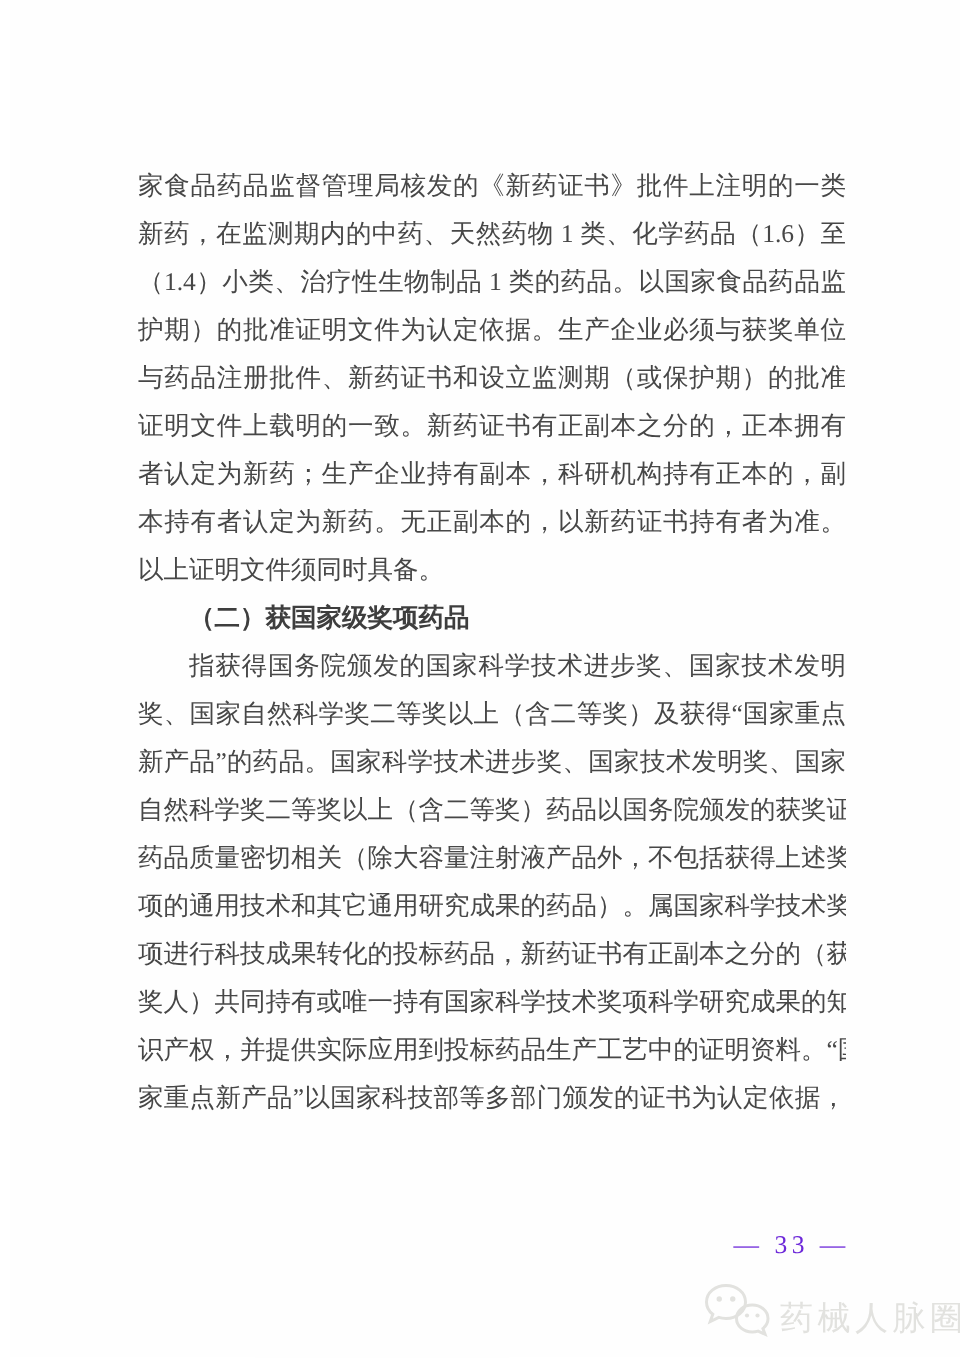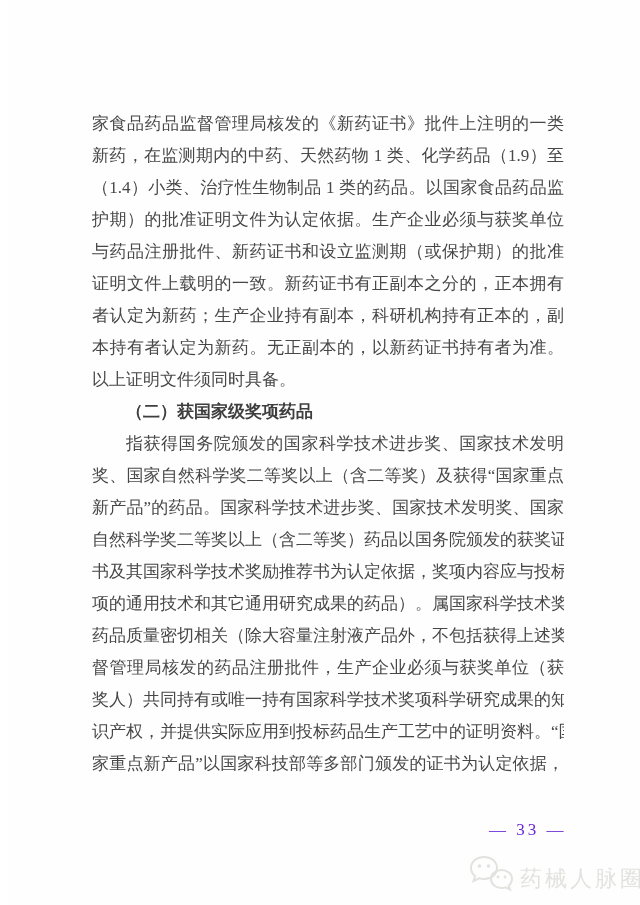--- a/index.html
+++ b/index.html
@@ -68,37 +68,36 @@
   }
   .wm-icon { display: block; }
 </style>
 </head>
 <body>
 
 <div class="page">
 
   <div class="textblock">
     <div class="line">家食品药品监督管理局核发的《新药证书》批件上注明的一类</div>
-    <div class="line">新药，在监测期内的中药、天然药物 1 类、化学药品（1.9）至</div>
+    <div class="line">新药，在监测期内的中药、天然药物 1 类、化学药品（1.6）至</div>
     <div class="line">（1.4）小类、治疗性生物制品 1 类的药品。以国家食品药品监</div>
     <div class="line">护期）的批准证明文件为认定依据。生产企业必须与获奖单位</div>
     <div class="line">与药品注册批件、新药证书和设立监测期（或保护期）的批准</div>
     <div class="line">证明文件上载明的一致。新药证书有正副本之分的，正本拥有</div>
     <div class="line">者认定为新药；生产企业持有副本，科研机构持有正本的，副</div>
     <div class="line">本持有者认定为新药。无正副本的，以新药证书持有者为准。</div>
     <div class="line short">以上证明文件须同时具备。</div>
     <div class="line heading">（二）获国家级奖项药品</div>
     <div class="line indent">指获得国务院颁发的国家科学技术进步奖、国家技术发明</div>
     <div class="line">奖、国家自然科学奖二等奖以上（含二等奖）及获得“国家重点</div>
     <div class="line">新产品”的药品。国家科学技术进步奖、国家技术发明奖、国家</div>
     <div class="line">自然科学奖二等奖以上（含二等奖）药品以国务院颁发的获奖证</div>
-    <div class="line">书及其国家科学技术奖励推荐书为认定依据，奖项内容应与投标</div>
+    <div class="line">药品质量密切相关（除大容量注射液产品外，不包括获得上述奖</div>
     <div class="line">项的通用技术和其它通用研究成果的药品）。属国家科学技术奖</div>
-    <div class="line">药品质量密切相关（除大容量注射液产品外，不包括获得上述奖</div>
-    <div class="line">督管理局核发的药品注册批件，生产企业必须与获奖单位（获</div>
+    <div class="line">项进行科技成果转化的投标药品，新药证书有正副本之分的（获</div>
     <div class="line">奖人）共同持有或唯一持有国家科学技术奖项科学研究成果的知</div>
     <div class="line">识产权，并提供实际应用到投标药品生产工艺中的证明资料。“国</div>
     <div class="line">家重点新产品”以国家科技部等多部门颁发的证书为认定依据，</div>
   </div>
 
   <div class="page-number">— 33 —</div>
 
   <div class="watermark">
     <span>
       <svg class="wm-icon" width="48" height="40" viewBox="0 0 48 40">

